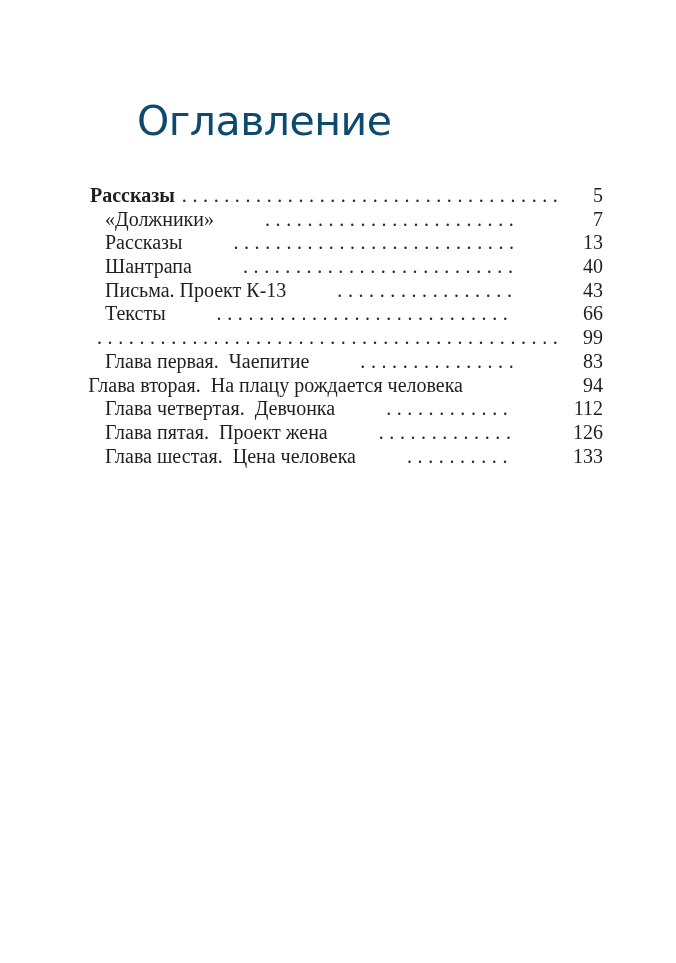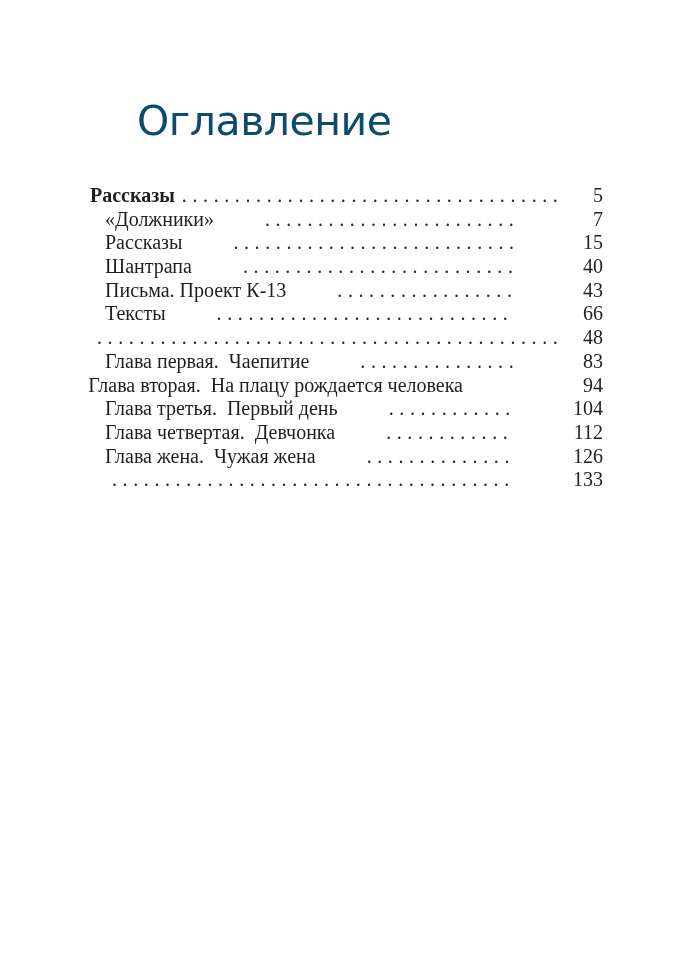--- a/index.html
+++ b/index.html
@@ -85,64 +85,60 @@
         <span class="pagenum">5</span>
       </div>
       <div class="toc-row level-2">
         <span class="label">«Должники»</span>
         <span class="leader"></span>
         <span class="pagenum">7</span>
       </div>
       <div class="toc-row level-2">
         <span class="label">Рассказы</span>
         <span class="leader"></span>
-        <span class="pagenum">15</span>
+        <span class="pagenum">13</span>
       </div>
       <div class="toc-row level-2">
         <span class="label">Шантрапа</span>
         <span class="leader"></span>
         <span class="pagenum">40</span>
       </div>
       <div class="toc-row level-2">
         <span class="label">Письма. Проект К-13</span>
         <span class="leader"></span>
         <span class="pagenum">43</span>
       </div>
       <div class="toc-row level-2">
         <span class="label">Тексты</span>
         <span class="leader"></span>
         <span class="pagenum">66</span>
       </div>
       <div class="toc-row level-1">
         <span class="leader"></span>
-        <span class="pagenum">48</span>
+        <span class="pagenum">99</span>
       </div>
       <div class="toc-row level-2">
         <span class="label">Глава первая. Чаепитие</span>
         <span class="leader"></span>
         <span class="pagenum">83</span>
       </div>
       <div class="toc-row level-2">
         <span class="label">Глава вторая. На плацу рождается человека</span>
         <span class="leader"></span>
         <span class="pagenum">94</span>
       </div>
       <div class="toc-row level-2">
-        <span class="label">Глава третья. Первый день</span>
-        <span class="leader"></span>
-        <span class="pagenum">104</span>
-      </div>
-      <div class="toc-row level-2">
         <span class="label">Глава четвертая. Девчонка</span>
         <span class="leader"></span>
         <span class="pagenum">112</span>
       </div>
       <div class="toc-row level-2">
-        <span class="label">Глава жена. Чужая жена</span>
+        <span class="label">Глава пятая. Проект жена</span>
         <span class="leader"></span>
         <span class="pagenum">126</span>
       </div>
       <div class="toc-row level-2">
+        <span class="label">Глава шестая. Цена человека</span>
         <span class="leader"></span>
         <span class="pagenum">133</span>
       </div>
     </div>
 </div>
 
 </body></html>

